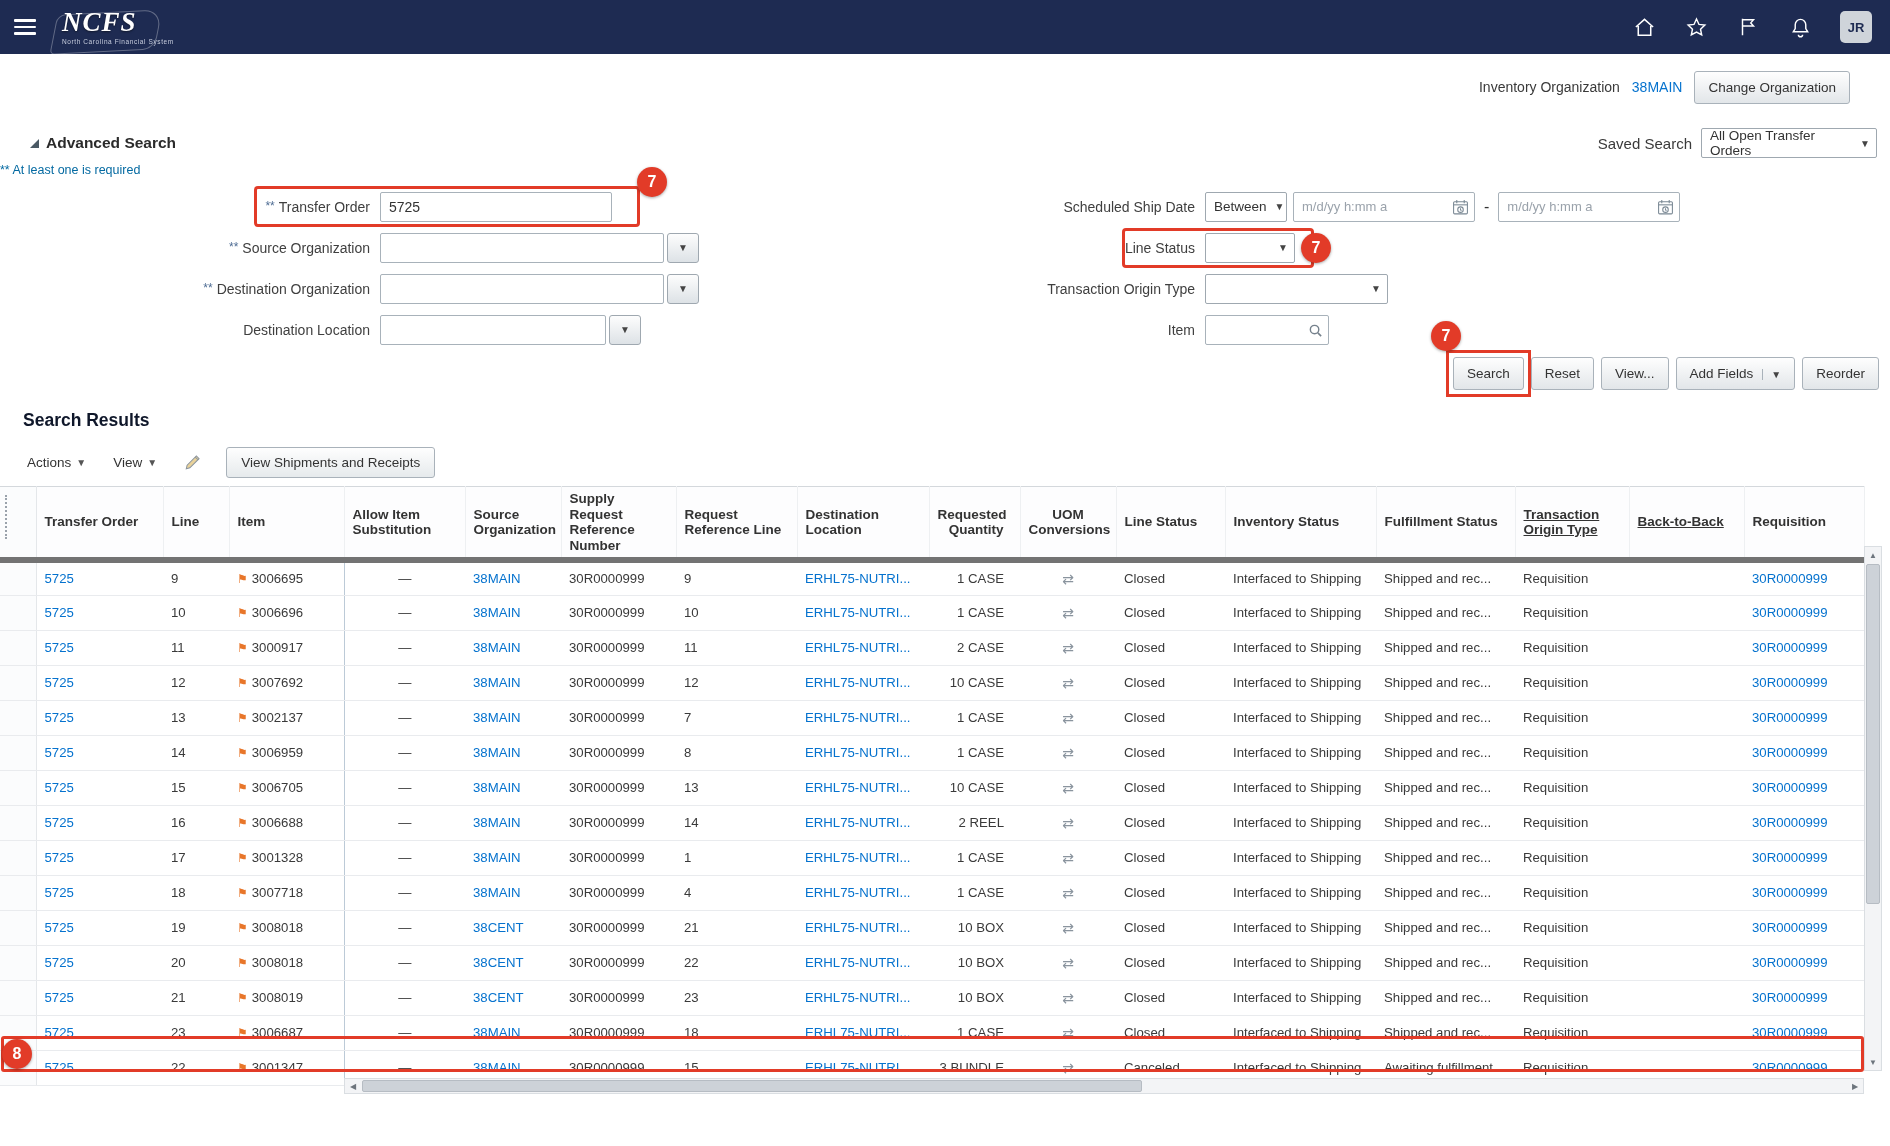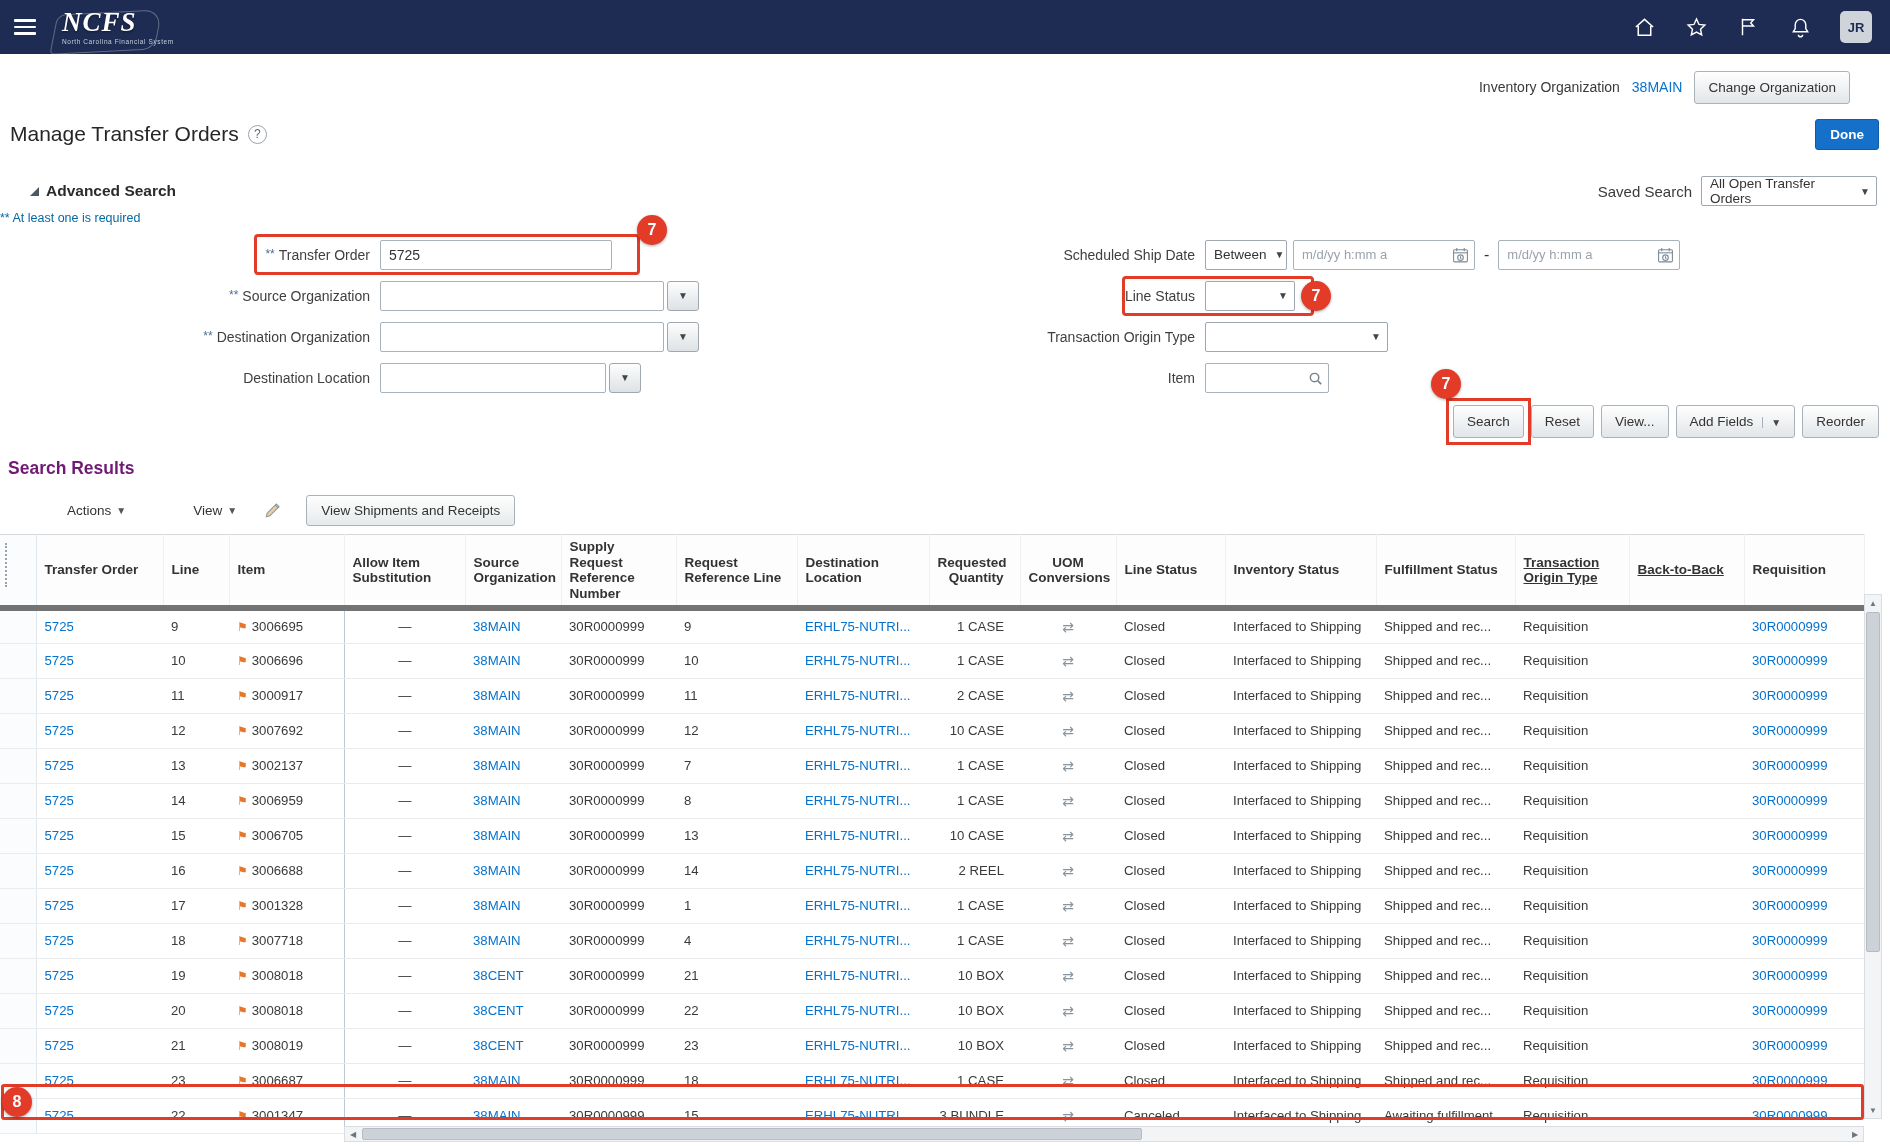--- a/index.html
+++ b/index.html
@@ -70,23 +70,23 @@
   .databox input::placeholder { color:#9aa2ab; }
   .databox .boxicon { position:absolute; right:5px; top:6px; cursor:pointer; }
   .dash { margin:0 9px; color:#333; }
   .itembox { width:124px; margin-left:6px; }
   .itembox input { padding-right:22px; }
 
   .buttons-row { display:flex; justify-content:flex-end; align-items:center; gap:7px; padding:6px 11px 0 0; height:40px; }
   .btn .sep { border-left:1px solid #a9b2ba; margin-left:9px; padding-left:8px; font-size:10px; color:#444; }
 
   
-  .results-title { font-size:17.5px; font-weight:bold; color:#701a75; margin:20px 0 0 8px; height:24px; }
+  .results-title { font-size:17.5px; font-weight:bold; color:#0f172a; margin:20px 0 0 23px; height:24px; }
   .toolbar { display:flex; align-items:center; margin:12px 0 0 27px; height:32px; }
-  .menu-btn { font-size:13.5px; color:#333; cursor:pointer; margin-right:27px; display:flex; align-items:center; gap:5px;margin-left:40px; }
+  .menu-btn { font-size:13.5px; color:#333; cursor:pointer; margin-right:27px; display:flex; align-items:center; gap:5px; }
   .menu-btn .car { font-size:10px; color:#555; }
   .pencil { margin-right:24px; cursor:pointer; display:flex; align-items:center; }
   .frame-btn { height:31px; padding:0 14px; border:1px solid #a9b2ba; border-radius:3px;
                background:linear-gradient(#fefefe,#e6eaec); font-size:13.5px; color:#333; font-family:inherit; cursor:pointer; }
 
   
   .table-wrap { position:relative; margin-top:8px; width:1890px; height:612px; }
   table.grid { table-layout:fixed; width:1864px; border-collapse:collapse; border-top:1px solid #d4d8dc; }
   table.grid th { height:60px; font-size:13.5px; font-weight:bold; color:#333; text-align:left;
                   padding:4px 8px; line-height:1.15; vertical-align:middle; background:#fdfdfe;
@@ -173,25 +173,20 @@
       <div class="avatar">JR</div>
     </div>
   </header>
 
   <div class="org-row">
     <span class="org-label">Inventory Organization</span>
     <a class="lnk" style="font-size:14px">38MAIN</a>
     <button class="btn">Change Organization</button>
   </div>
 
-  <div class="title-row">
-    <h1 class="page-title">Manage Transfer Orders</h1>
-    <span class="help-icon">?</span>
-    <button class="btn-primary">Done</button>
-  </div>
 
   <section>
     <div class="adv-head-row">
       <div class="adv-title">
         <span class="tri"></span>
         <span>Advanced Search</span>
       </div>
       <div class="saved-search">
         <span class="lbl2">Saved Search</span>
         <div class="fsel w170">

